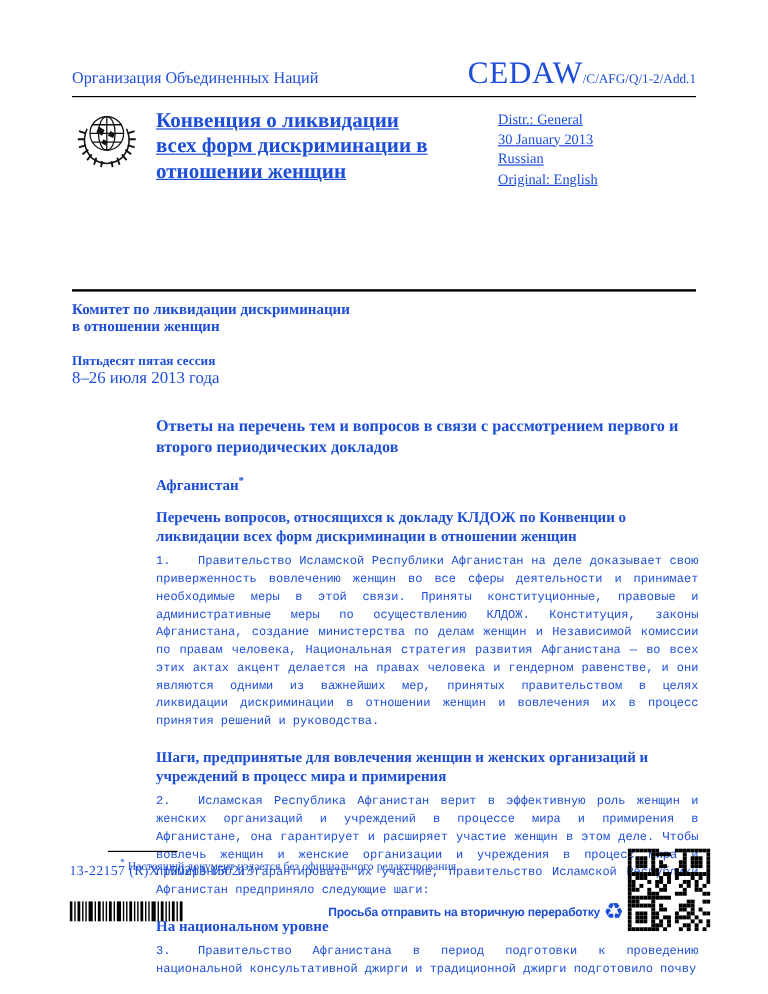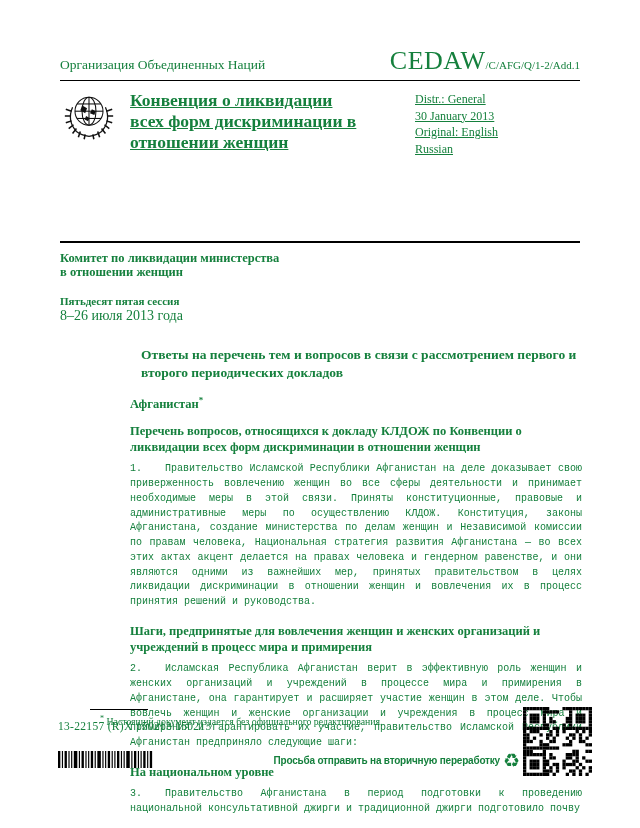--- a/index.html
+++ b/index.html
@@ -1,21 +1,21 @@
 <!DOCTYPE html>
 <html><head>
 <meta charset="utf-8">
 <style>
   html,body{margin:0;padding:0;background:#ffffff;}
   .page{
     position:relative;
     width:640px;height:828px;
     margin:0 auto;
     background:#ffffff;
-    color:#15803d;
+    color:#1d4ed8;
     font-family:"Liberation Serif","DejaVu Serif",serif;
     box-sizing:border-box;
     padding:46px 60px 0 60px;
     overflow:hidden;
   }
   
   .masthead{display:flex;justify-content:space-between;align-items:baseline;}
   .org-name{font-size:13.5px;}
   .doc-symbol{font-size:26px;letter-spacing:.5px;}
   .doc-symbol .suffix{font-size:11px;letter-spacing:0;}
@@ -26,21 +26,21 @@
   .title-col{width:232px;flex:none;font-weight:bold;font-size:17.5px;line-height:1.2;padding-top:2px;}
   .distr-col{margin-left:auto;width:165px;flex:none;font-size:12px;line-height:1.38;padding-top:3px;}
   .rule-thick{border-top:2.5px solid #000;margin-top:84px;}
   
   .committee{margin-top:9px;}
   .committee .bold-line{font-weight:bold;font-size:12.5px;line-height:1.08;}
   .committee .session{font-weight:bold;font-size:11px;line-height:1.2;margin-top:16px;}
   .committee .dates{font-size:14px;line-height:1.2;}
   
   .main-col{margin-left:70px;width:452px;margin-top:21px;}
-  .doc-title{font-weight:bold;font-size:13.5px;line-height:1.32;width:436px;margin-left:11px;}
+  .doc-title{font-weight:bold;font-size:13.5px;line-height:1.32;width:436px;}
   .country{font-weight:bold;font-size:12.5px;margin-top:13px;}
   .country sup{font-size:9px;}
   .sub-heading{font-weight:bold;font-size:12.5px;line-height:1.3;margin-top:11px;}
   .para{font-size:10px;line-height:14.75px;text-align:justify;margin-top:7px;font-family:Liberation Mono, monospace;}
   .para .num{display:inline-block;width:35px;}
   .run-in-heading{font-weight:bold;font-size:12.5px;line-height:1.3;margin-top:13px;}
   
   .footnote{position:absolute;left:90px;top:709px;width:370px;font-size:9.8px;}
   .footnote .fn-rule{border-top:1px solid #000;width:58px;margin-bottom:4px;}
   .footnote .fn-text{padding-left:10px;}
@@ -82,29 +82,29 @@
         <path d="M12 24 L6 22 M11 29 L5 29 M12 34 L6 36 M14 38 L9 42 M17 42 L13 47 M21 45 L19 51 M26 48 L25 53" stroke-width="1.6"></path>
 
         <path d="M47 20 Q53 34 43 45 Q38 49 30 50" stroke-width="1.3"></path>
         <path d="M48 24 L54 22 M49 29 L55 29 M48 34 L54 36 M46 38 L51 42 M43 42 L47 47 M39 45 L41 51 M34 48 L35 53" stroke-width="1.6"></path>
       </svg>
     </div>
     <div class="title-col">Конвенция о ликвидации всех форм дискриминации в отношении женщин</div>
     <div class="distr-col">
       <div>Distr.: General</div>
       <div>30 January 2013</div>
+      <div>Russian</div>
       <div>Original: English</div>
-      <div>Russian</div>
     </div>
   </div>
 
   <div class="rule-thick"></div>
 
   <div class="committee">
-    <div class="bold-line">Комитет по ликвидации министерства</div>
+    <div class="bold-line">Комитет по ликвидации дискриминации</div>
     <div class="bold-line">в отношении женщин</div>
     <div class="session">Пятьдесят пятая сессия</div>
     <div class="dates">8–26 июля 2013 года</div>
   </div>
 
   <div class="main-col">
     <div class="doc-title">Ответы на перечень тем и вопросов в связи с рассмотрением первого и второго периодических докладов</div>
 
     <div class="country"><span>Афганистан</span><sup>*</sup></div>
 

